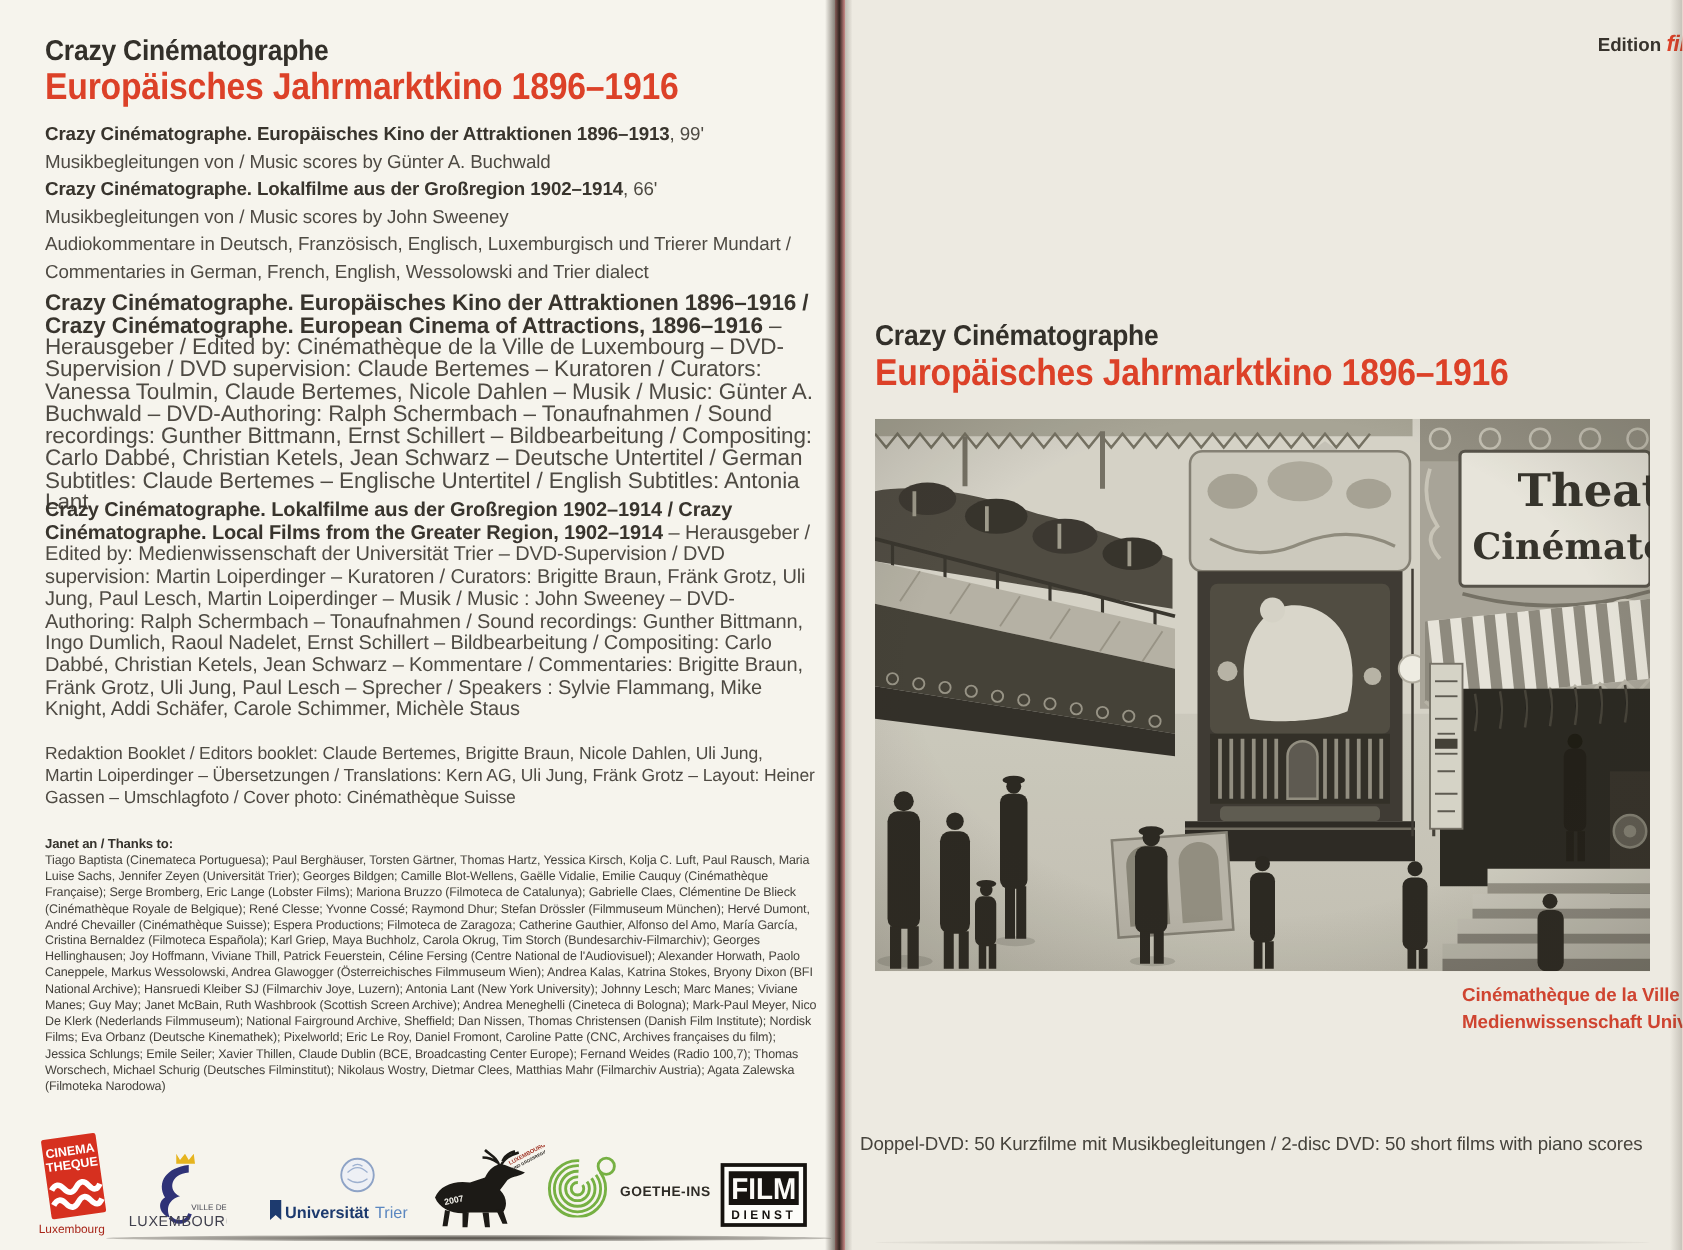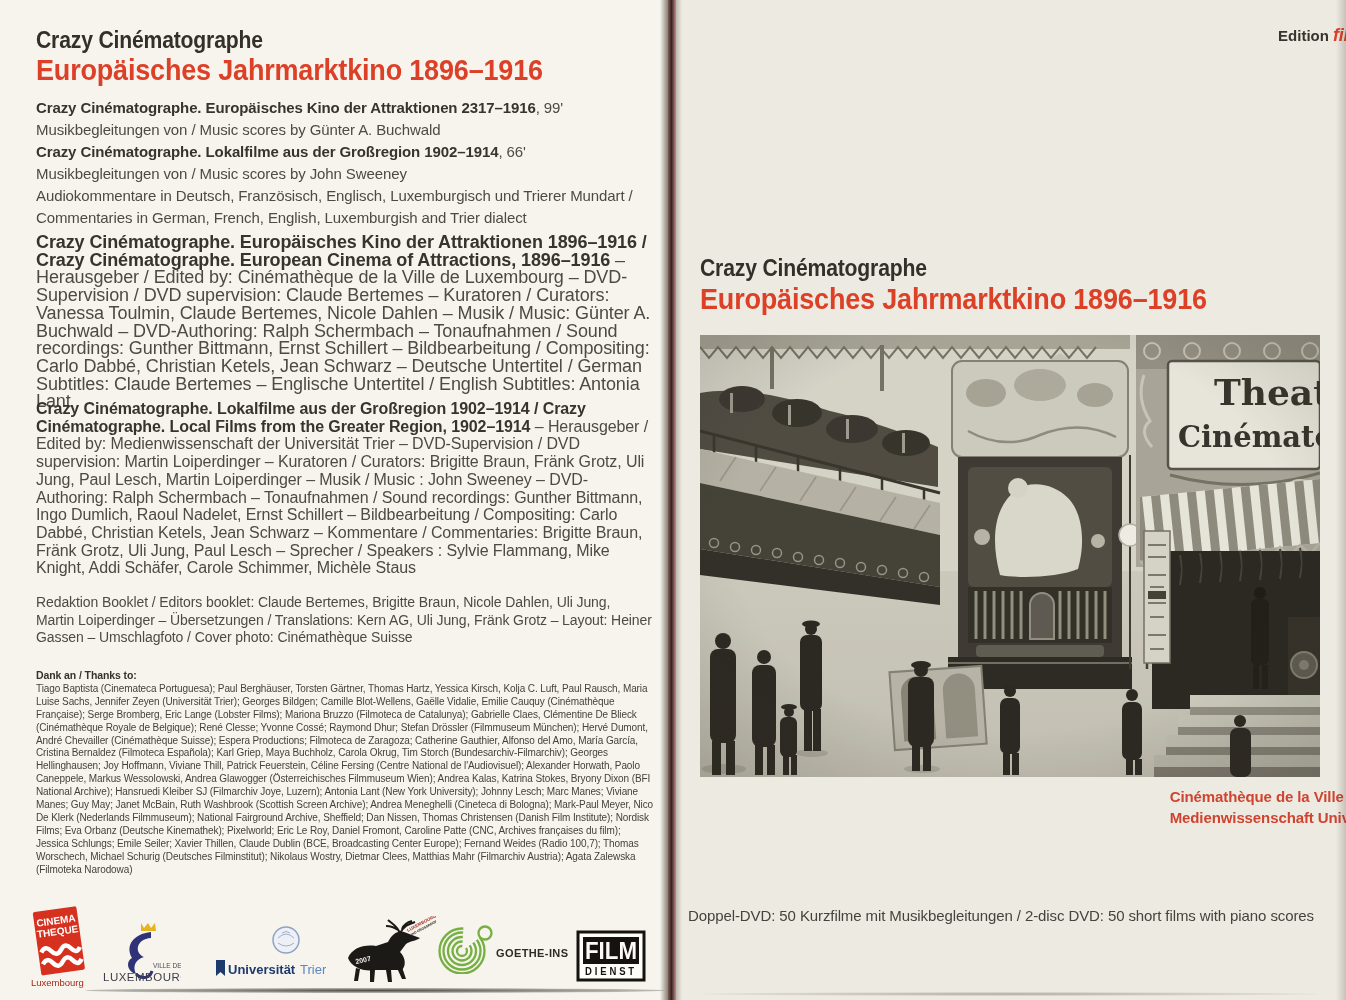--- a/index.html
+++ b/index.html
@@ -44,33 +44,33 @@
 </head>
 <body>
 
 <div class="spread">
 
   <div class="page page-left">
     <div class="kicker" style="left:36px;top:27px;">Crazy Cinématographe</div>
     <div class="big-title" style="left:36px;top:53px;">Europäisches Jahrmarktkino 1896–1916</div>
 
     <div class="block block-a">
-      <div class="pline"><span class="rb">Crazy Cinématographe. Europäisches Kino der Attraktionen 2317–1916</span><span>, 99'</span></div>
+      <div class="pline"><span class="rb">Crazy Cinématographe. Europäisches Kino der Attraktionen 1896–1913</span><span>, 99'</span></div>
       <div class="pline"><span>Musikbegleitungen von / </span><span class="ri">Music scores by</span><span> Günter A. Buchwald</span></div>
       <div class="pline"><span class="rb">Crazy Cinématographe. Lokalfilme aus der Großregion 1902–1914</span><span>, 66'</span></div>
       <div class="pline"><span>Musikbegleitungen von / </span><span class="ri">Music scores by</span><span> John Sweeney</span></div>
-      <div class="pline"><span>Audiokommentare in Deutsch, Französisch, Englisch, Luxemburgisch und Trierer Mundart / </span><span class="ri">Commentaries in German, French, English, Luxemburgish and Trier dialect</span></div>
+      <div class="pline"><span>Audiokommentare in Deutsch, Französisch, Englisch, Luxemburgisch und Trierer Mundart / </span><span class="ri">Commentaries in German, French, English, Wessolowski and Trier dialect</span></div>
     </div>
 
     <div class="block block-b"><span class="rb">Crazy Cinématographe. Europäisches Kino der Attraktionen 1896–1916 / </span><span class="rb ri">Crazy Cinématographe. European Cinema of Attractions, 1896–1916</span><span> – Herausgeber / </span><span class="ri">Edited by:</span><span> Cinémathèque de la Ville de Luxembourg – DVD-Supervision / </span><span class="ri">DVD supervision:</span><span> Claude Bertemes – Kuratoren / </span><span class="ri">Curators:</span><span> Vanessa Toulmin, Claude Bertemes, Nicole Dahlen – Musik / </span><span class="ri">Music:</span><span> Günter A. Buchwald – DVD-Authoring: Ralph Schermbach – Tonaufnahmen / </span><span class="ri">Sound recordings:</span><span> Gunther Bittmann, Ernst Schillert – Bildbearbeitung / </span><span class="ri">Compositing:</span><span> Carlo Dabbé, Christian Ketels, Jean Schwarz – Deutsche Untertitel / </span><span class="ri">German Subtitles:</span><span> Claude Bertemes – Englische Untertitel / </span><span class="ri">English Subtitles:</span><span> Antonia Lant</span></div>
     <div class="block block-c"><span class="rb">Crazy Cinématographe. Lokalfilme aus der Großregion 1902–1914 / </span><span class="rb ri">Crazy Cinématographe. Local Films from the Greater Region, 1902–1914</span><span> – Herausgeber / </span><span class="ri">Edited by:</span><span> Medienwissenschaft der Universität Trier – DVD-Supervision / </span><span class="ri">DVD supervision:</span><span> Martin Loiperdinger – Kuratoren / </span><span class="ri">Curators:</span><span> Brigitte Braun, Fränk Grotz, Uli Jung, Paul Lesch, Martin Loiperdinger – Musik / </span><span class="ri">Music</span><span> : John Sweeney – DVD-Authoring: Ralph Schermbach – Tonaufnahmen / </span><span class="ri">Sound recordings:</span><span> Gunther Bittmann, Ingo Dumlich, Raoul Nadelet, Ernst Schillert – Bildbearbeitung / </span><span class="ri">Compositing:</span><span> Carlo Dabbé, Christian Ketels, Jean Schwarz – Kommentare / </span><span class="ri">Commentaries:</span><span> Brigitte Braun, Fränk Grotz, Uli Jung, Paul Lesch – Sprecher / </span><span class="ri">Speakers</span><span> : Sylvie Flammang, Mike Knight, Addi Schäfer, Carole Schimmer, Michèle Staus</span></div>
     <div class="block block-d"><span>Redaktion Booklet / </span><span class="ri">Editors booklet:</span><span> Claude Bertemes, Brigitte Braun, Nicole Dahlen, Uli Jung, Martin Loiperdinger – Übersetzungen / </span><span class="ri">Translations:</span><span> Kern AG, Uli Jung, Fränk Grotz – Layout: Heiner Gassen – Umschlagfoto / </span><span class="ri">Cover photo:</span><span> Cinémathèque Suisse</span></div>
 
     <div class="block thanks">
-      <div class="thanks-head">Dank an / Thanks to:</div>
+      <div class="thanks-head">Janet an / Thanks to:</div>
       <div>Tiago Baptista (Cinemateca Portuguesa); Paul Berghäuser, Torsten Gärtner, Thomas Hartz, Yessica Kirsch, Kolja C. Luft, Paul Rausch, Maria Luise Sachs, Jennifer Zeyen (Universität Trier); Georges Bildgen; Camille Blot-Wellens, Gaëlle Vidalie, Emilie Cauquy (Cinémathèque Française); Serge Bromberg, Eric Lange (Lobster Films); Mariona Bruzzo (Filmoteca de Catalunya); Gabrielle Claes, Clémentine De Blieck (Cinémathèque Royale de Belgique); René Clesse; Yvonne Cossé; Raymond Dhur; Stefan Drössler (Filmmuseum München); Hervé Dumont, André Chevailler (Cinémathèque Suisse); Espera Productions; Filmoteca de Zaragoza; Catherine Gauthier, Alfonso del Amo, María García, Cristina Bernaldez (Filmoteca Española); Karl Griep, Maya Buchholz, Carola Okrug, Tim Storch (Bundesarchiv-Filmarchiv); Georges Hellinghausen; Joy Hoffmann, Viviane Thill, Patrick Feuerstein, Céline Fersing (Centre National de l'Audiovisuel); Alexander Horwath, Paolo Caneppele, Markus Wessolowski, Andrea Glawogger (Österreichisches Filmmuseum Wien); Andrea Kalas, Katrina Stokes, Bryony Dixon (BFI National Archive); Hansruedi Kleiber SJ (Filmarchiv Joye, Luzern); Antonia Lant (New York University); Johnny Lesch; Marc Manes; Viviane Manes; Guy May; Janet McBain, Ruth Washbrook (Scottish Screen Archive); Andrea Meneghelli (Cineteca di Bologna); Mark-Paul Meyer, Nico De Klerk (Nederlands Filmmuseum); National Fairground Archive, Sheffield; Dan Nissen, Thomas Christensen (Danish Film Institute); Nordisk Films; Eva Orbanz (Deutsche Kinemathek); Pixelworld; Eric Le Roy, Daniel Fromont, Caroline Patte (CNC, Archives françaises du film); Jessica Schlungs; Emile Seiler; Xavier Thillen, Claude Dublin (BCE, Broadcasting Center Europe); Fernand Weides (Radio 100,7); Thomas Worschech, Michael Schurig (Deutsches Filminstitut); Nikolaus Wostry, Dietmar Clees, Matthias Mahr (Filmarchiv Austria); Agata Zalewska (Filmoteka Narodowa)</div>
     </div>
 
     <svg class="logo" style="left:30px;top:906px;" width="62" height="84" viewBox="0 0 62 84">
       <g transform="rotate(-8 28 36)">
         <rect x="7" y="3" width="44" height="64" rx="2" fill="#d6301f"></rect>
         <text x="29" y="18" text-anchor="middle" font-size="10" font-weight="bold" fill="#ffffff" font-family="Liberation Sans,sans-serif">CINEMA</text>
         <text x="29" y="29" text-anchor="middle" font-size="10" font-weight="bold" fill="#ffffff" font-family="Liberation Sans,sans-serif">THEQUE</text>
         <path d="M10,44 q5,-7 10,0 q5,7 10,0 q5,-7 10,0 q5,7 9,0" stroke="#ffffff" stroke-width="4.5" fill="none"></path>
         <path d="M10,56 q5,-7 10,0 q5,7 10,0 q5,-7 10,0 q5,7 9,0" stroke="#ffffff" stroke-width="4.5" fill="none"></path>

